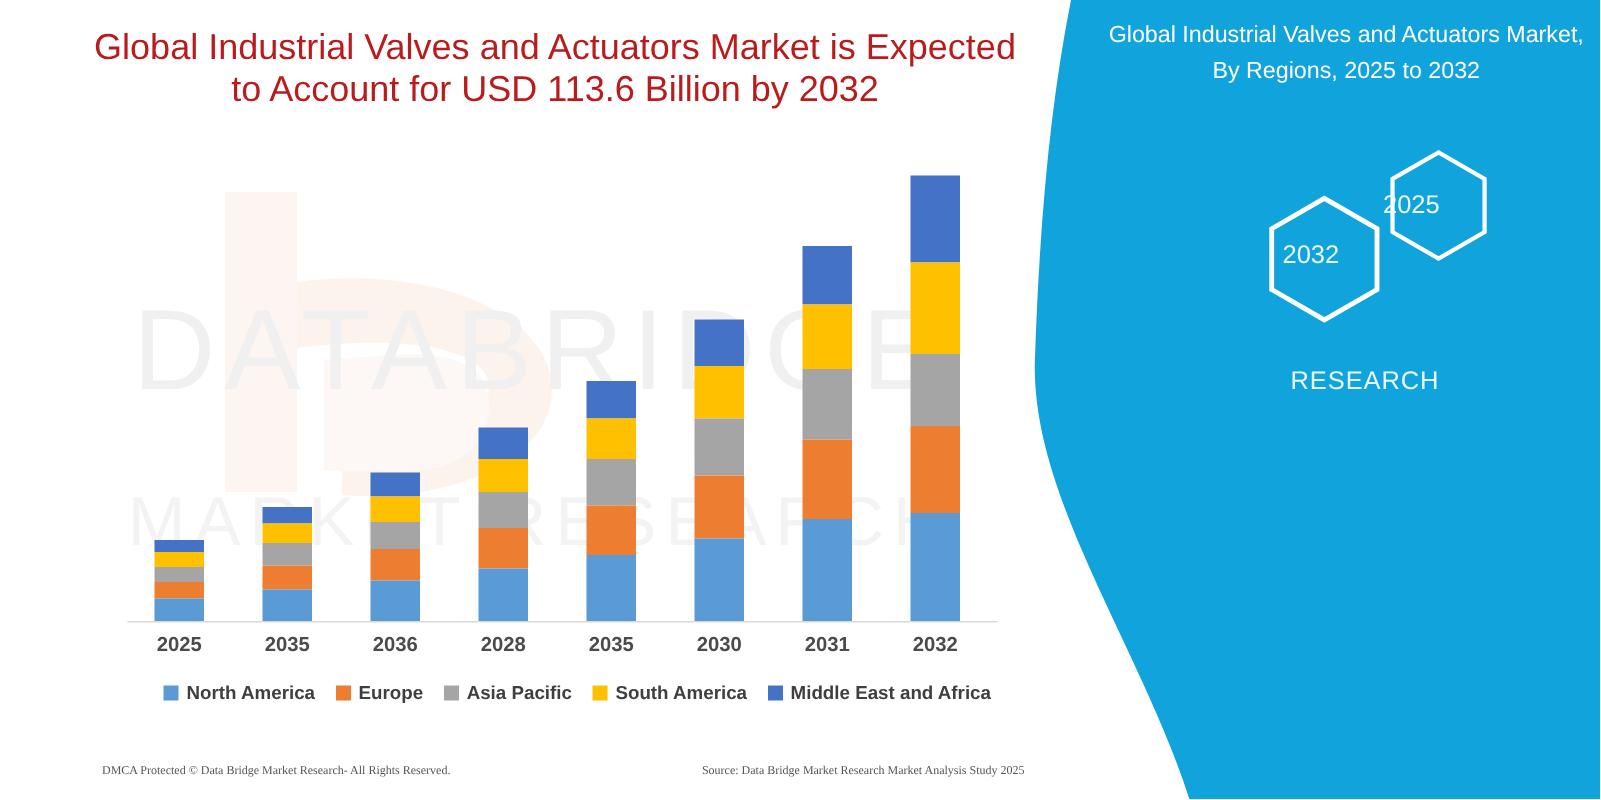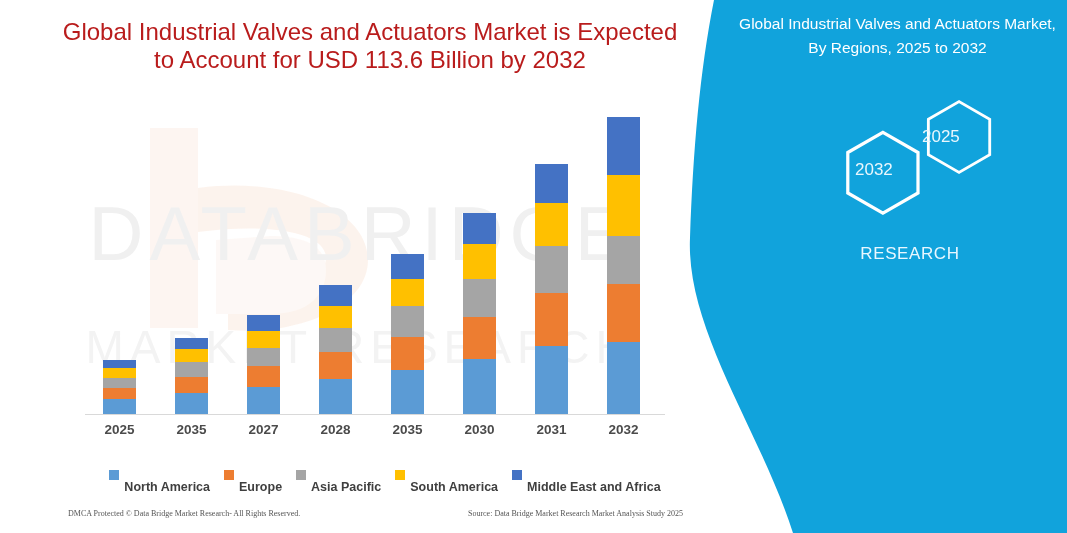--- a/index.html
+++ b/index.html
@@ -121,21 +121,20 @@
     white-space: nowrap;
   }
   .legend-swatch {
     width: 10px; height: 10px;
     flex: 0 0 auto;
   }
   .legend-label {
     font-size: 12.5px;
     font-weight: 700;
     color: #3f3f3f;
-    margin-top: 25px;
   }
 
   
   .footer {
     position: absolute;
     left: 68px; top: 509px;
     width: 615px;
     display: flex;
     justify-content: space-between;
     font-size: 8px;
@@ -279,21 +278,21 @@
           <div class="seg" style="height: 58.125px; background: rgb(237, 125, 49);"></div>
           <div class="seg" style="height: 47.7917px; background: rgb(165, 165, 165);"></div>
           <div class="seg" style="height: 60.7083px; background: rgb(255, 192, 0);"></div>
           <div class="seg" style="height: 58.125px; background: rgb(68, 114, 196);"></div>
         </div>
       </div>
   </div>
   <div class="x-labels" id="x-labels">
       <div class="x-label" style="left: 4.5px;">2025</div>
       <div class="x-label" style="left: 76.5px;">2035</div>
-      <div class="x-label" style="left: 148.5px;">2027</div>
+      <div class="x-label" style="left: 148.5px;">2036</div>
       <div class="x-label" style="left: 220.5px;">2028</div>
       <div class="x-label" style="left: 292.5px;">2035</div>
       <div class="x-label" style="left: 364.5px;">2030</div>
       <div class="x-label" style="left: 436.5px;">2031</div>
       <div class="x-label" style="left: 508.5px;">2032</div>
     </div>
 
   <div class="legend" id="legend">
       <div class="legend-item">
         <span class="legend-swatch" style="background: rgb(91, 155, 213);"></span>

